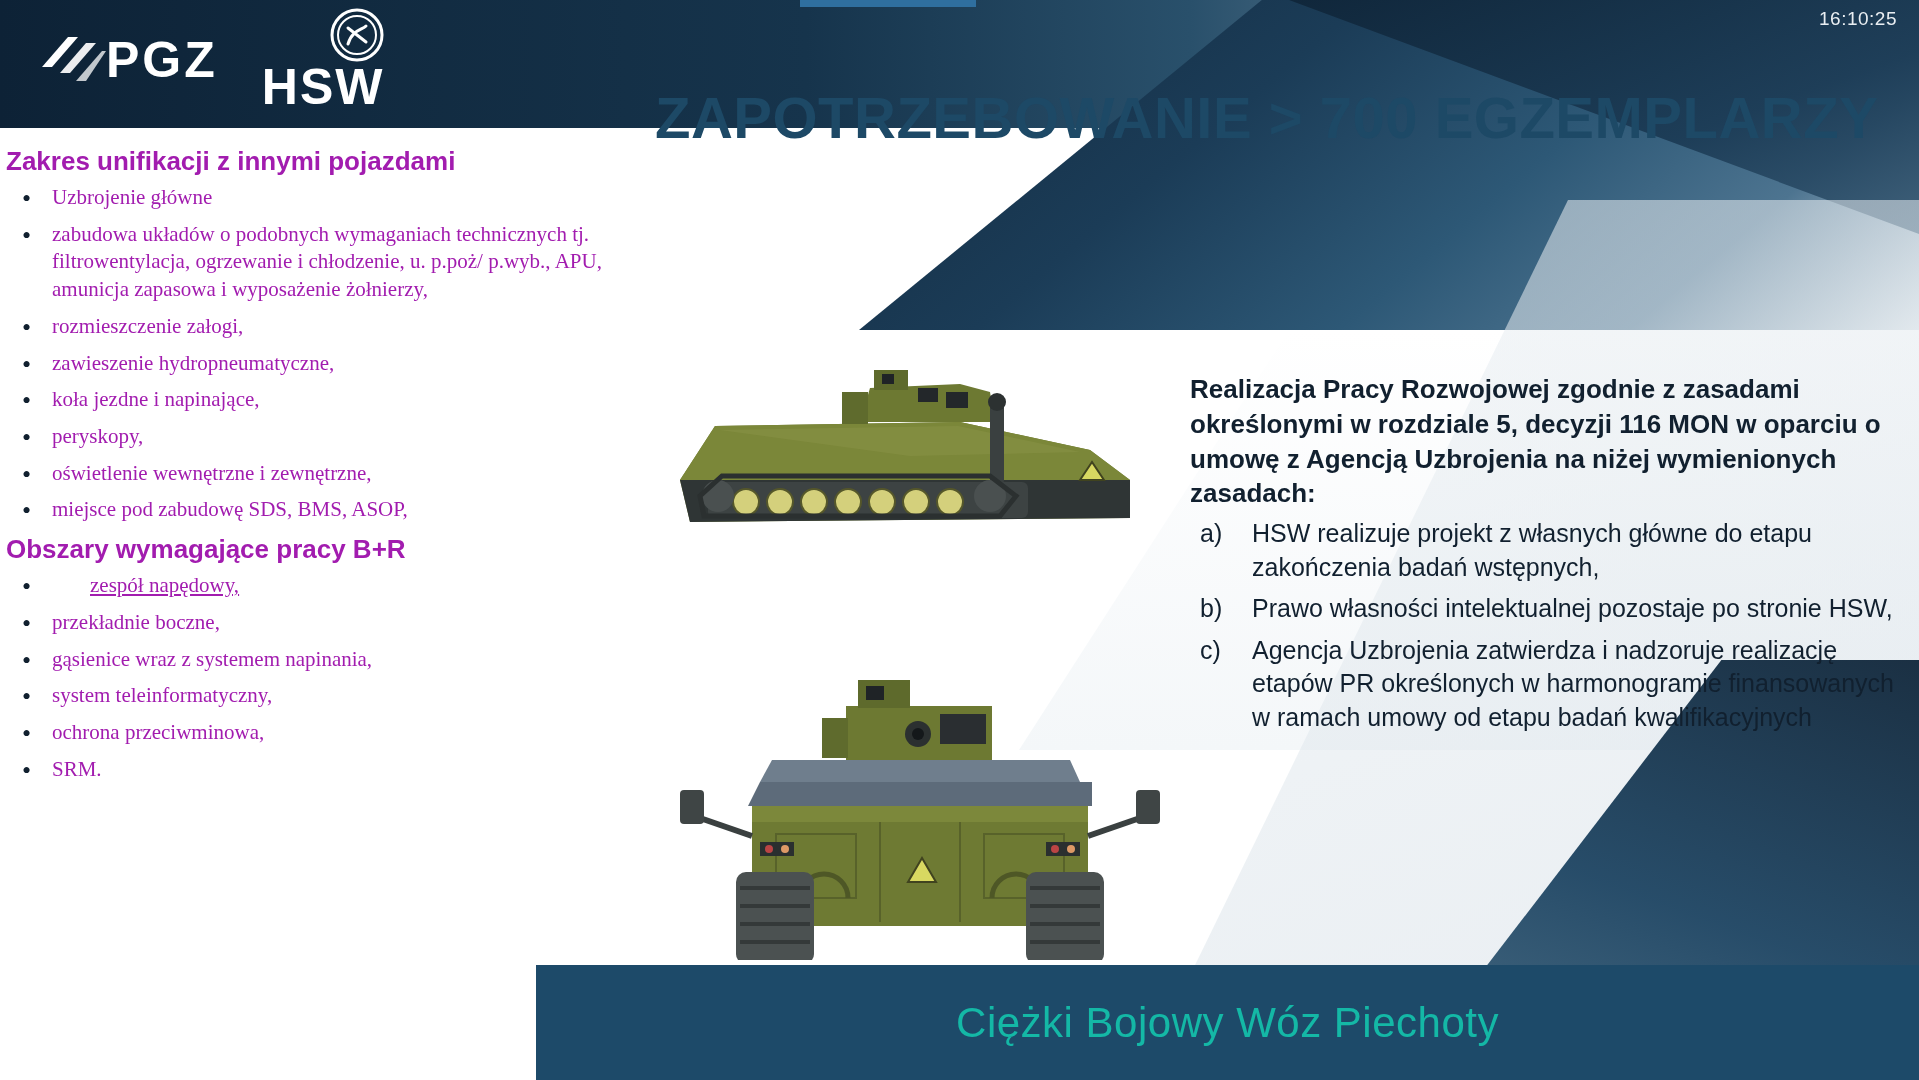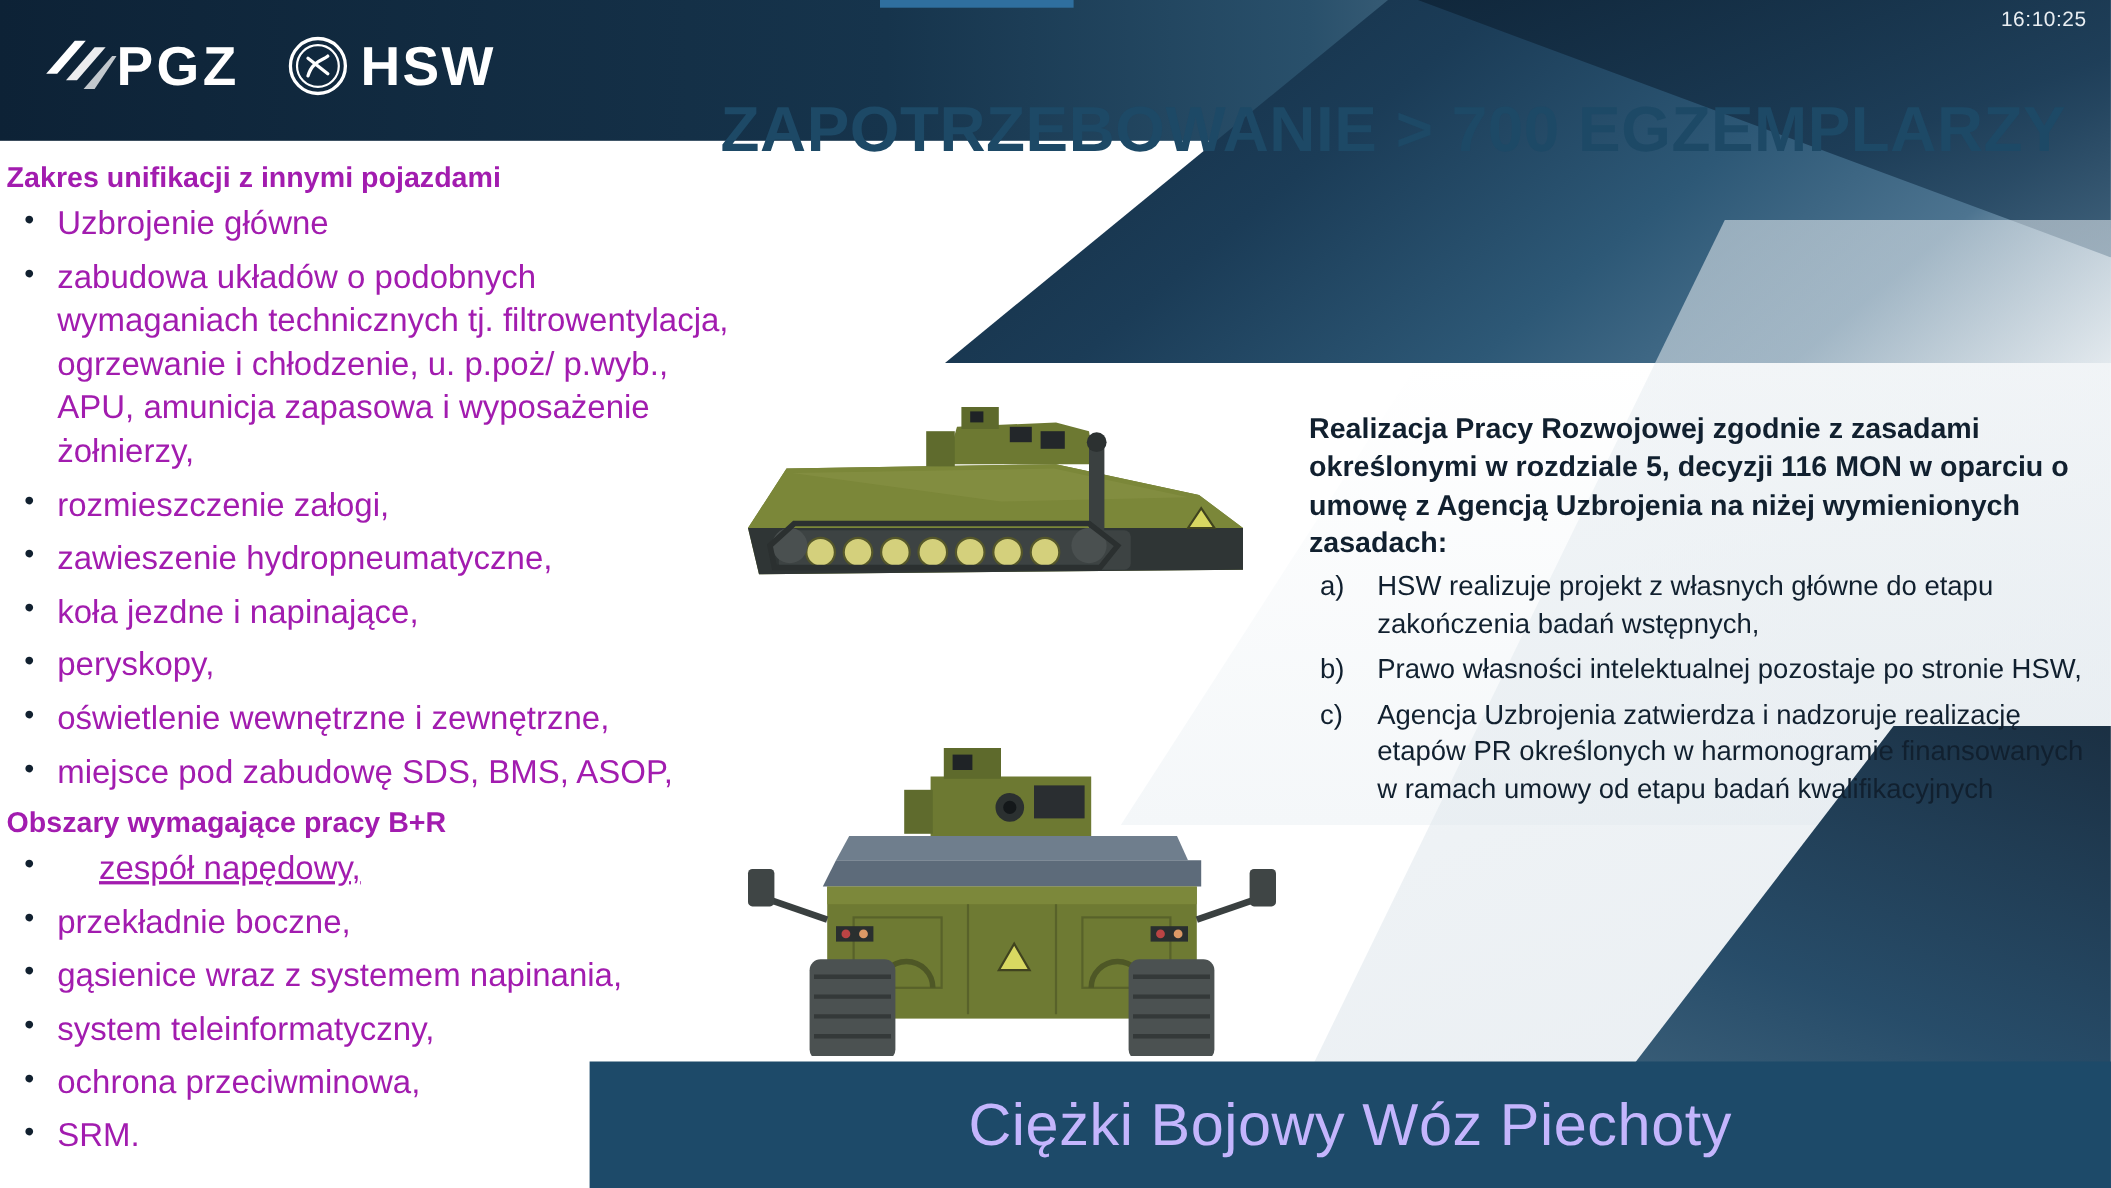--- a/index.html
+++ b/index.html
@@ -92,21 +92,21 @@
     color: #ffffff;
   }
   .logo-pgz { display:flex; align-items:center; }
   .pgz-mark { width: 68px; height: 54px; }
   .pgz-text {
     font-size: 50px;
     font-weight: bold;
     letter-spacing: 3px;
     line-height: 1;
   }
-  .logo-hsw { display:flex; align-items:center; gap:12px; margin-left: 18px;}
+  .logo-hsw { display:flex; align-items:flex-end; margin-left: 18px; flex-direction: column;}
   .hsw-mark { width: 54px; height: 54px; }
   .hsw-text {
     font-size: 50px;
     font-weight: bold;
     letter-spacing: 2px;
     line-height: 1;
   }
 
   
   #clock {
@@ -145,22 +145,23 @@
   }
   ul.bullets {
     list-style: none;
     margin: 0 0 12px 0;
     padding: 0;
   }
   ul.bullets li {
     position: relative;
     padding-left: 46px;
     margin-bottom: 9px;
-    font-size: 30px;
+    font-size: 21px;
     line-height: 1.32;
+    font-family: Liberation Serif, serif;
   }
   ul.bullets li::before {
     content: "•";
     position: absolute;
     left: 16px;
     top: -2px;
     font-size: 26px;
     color: #11202f;
   }
   .underlined { text-decoration: underline; margin-left: 38px; }
@@ -204,22 +205,22 @@
   #caption-bar {
     position: absolute;
     left: 536px; bottom: 0;
     width: 1383px; height: 115px;
     background: #1d4a69;
     display: flex;
     align-items: center;
     justify-content: center;
   }
   #caption-text {
-    color: #c4b5fd;
-    font-size: 54px;
+    color: #14b8a6;
+    font-size: 42px;
     letter-spacing: .5px;
   }
 
   
   #vehicle-top {
     position: absolute;
     left: 660px; top: 330px;
     width: 530px; height: 270px;
   }
   #vehicle-front {

